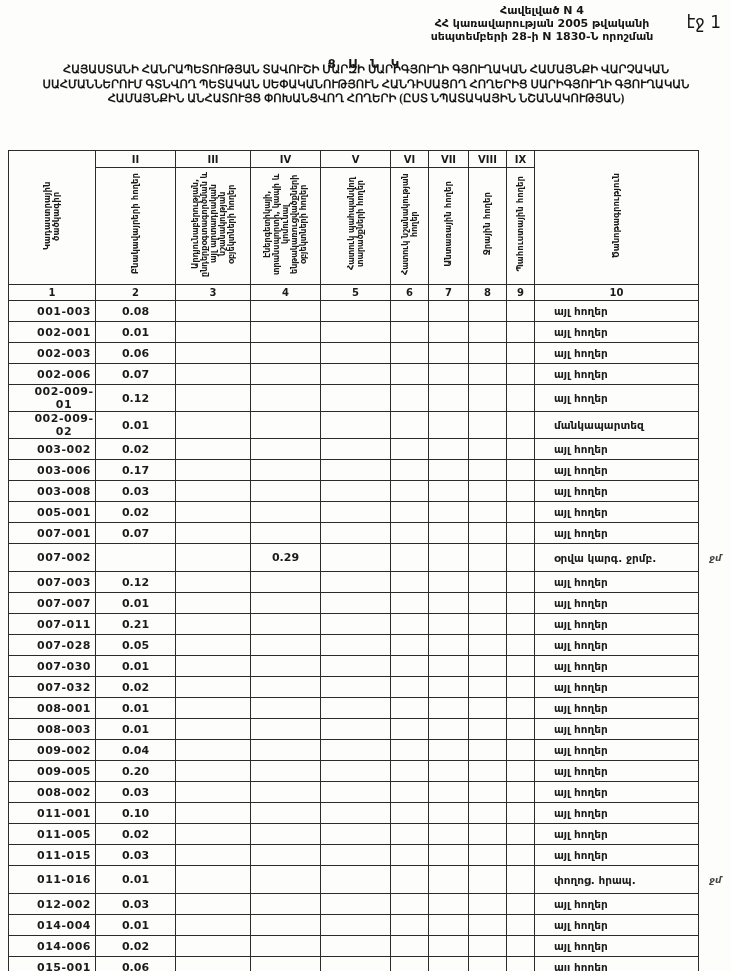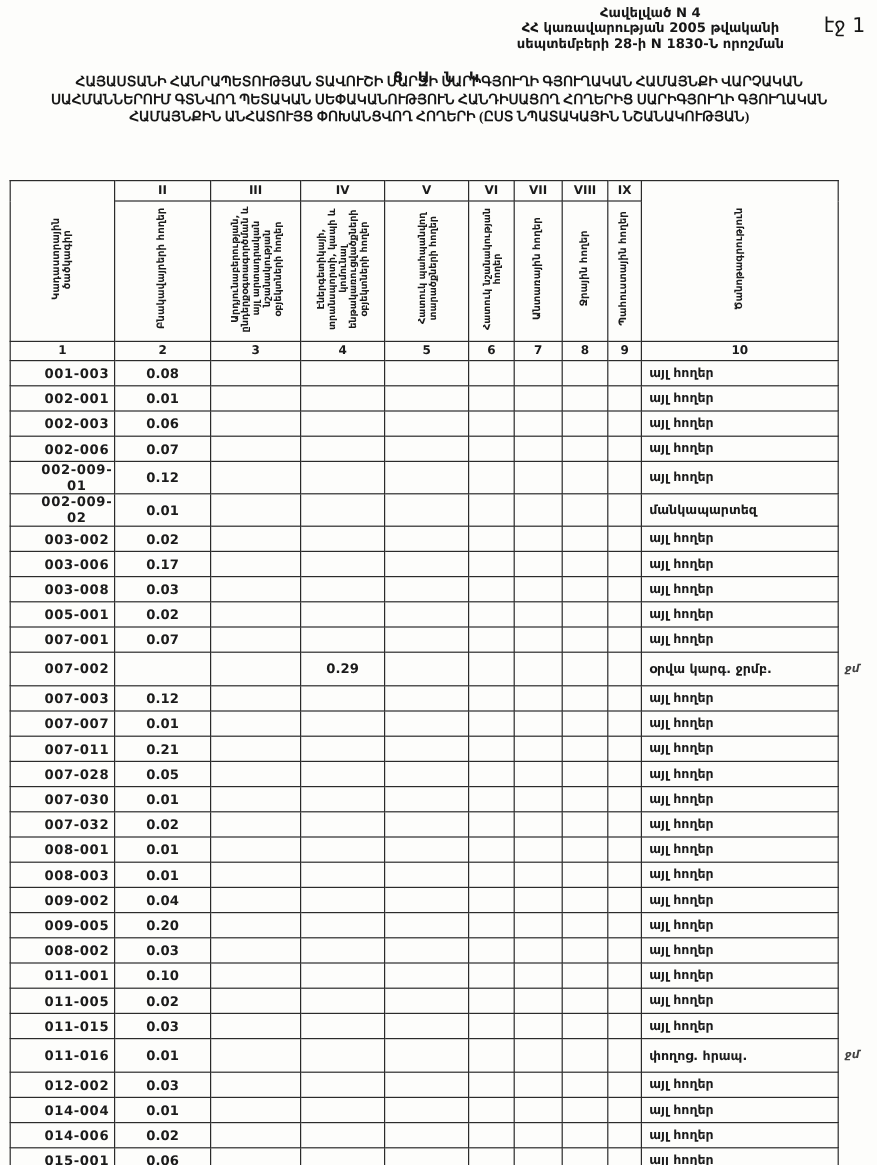--- a/index.html
+++ b/index.html
@@ -57,25 +57,25 @@
     text-align:center;
   }
   .vtext.one{font-size:8.5px;}
   .numrow td{
     font-size:10px;text-align:center;height:15px;border-top:1.5px solid #2b2b2b;
   }
   tbody td{height:20px;font-size:11px;}
   tbody tr.tall td{height:27px;}
   td.code{text-align:center;padding-left:24px;letter-spacing:0.5px;}
   td.val{text-align:center;}
-  td.note{text-align:left;padding-left:6px;font-size:10.5px;}
+  td.note{text-align:left;padding-left:19px;font-size:10.5px;}
   td.margin-cell{
     border:none;background:transparent;
     font-size:9px;font-style:italic;color:#444;
-    text-align:left;padding-left:5px;
+    text-align:center;padding-left:5px;
   }
   .numrow td.margin-cell, thead .margin-cell{border:none;}
 </style>
 </head>
 <body>
 
 <div class="page-no">էջ 1</div>
 
 <div class="appendix">
   <div>Հավելված N 4</div>

